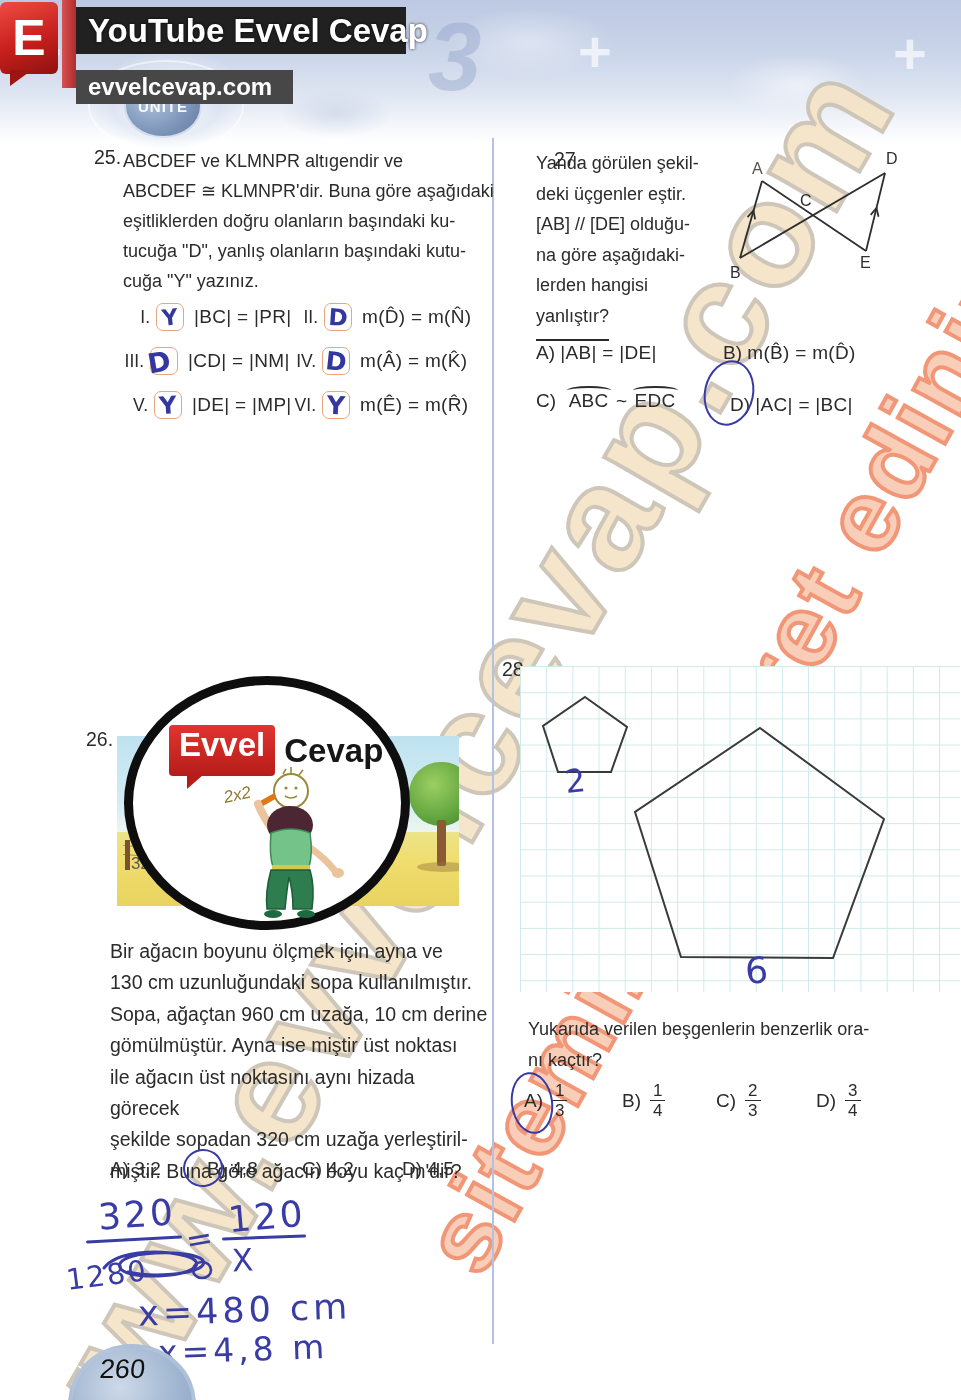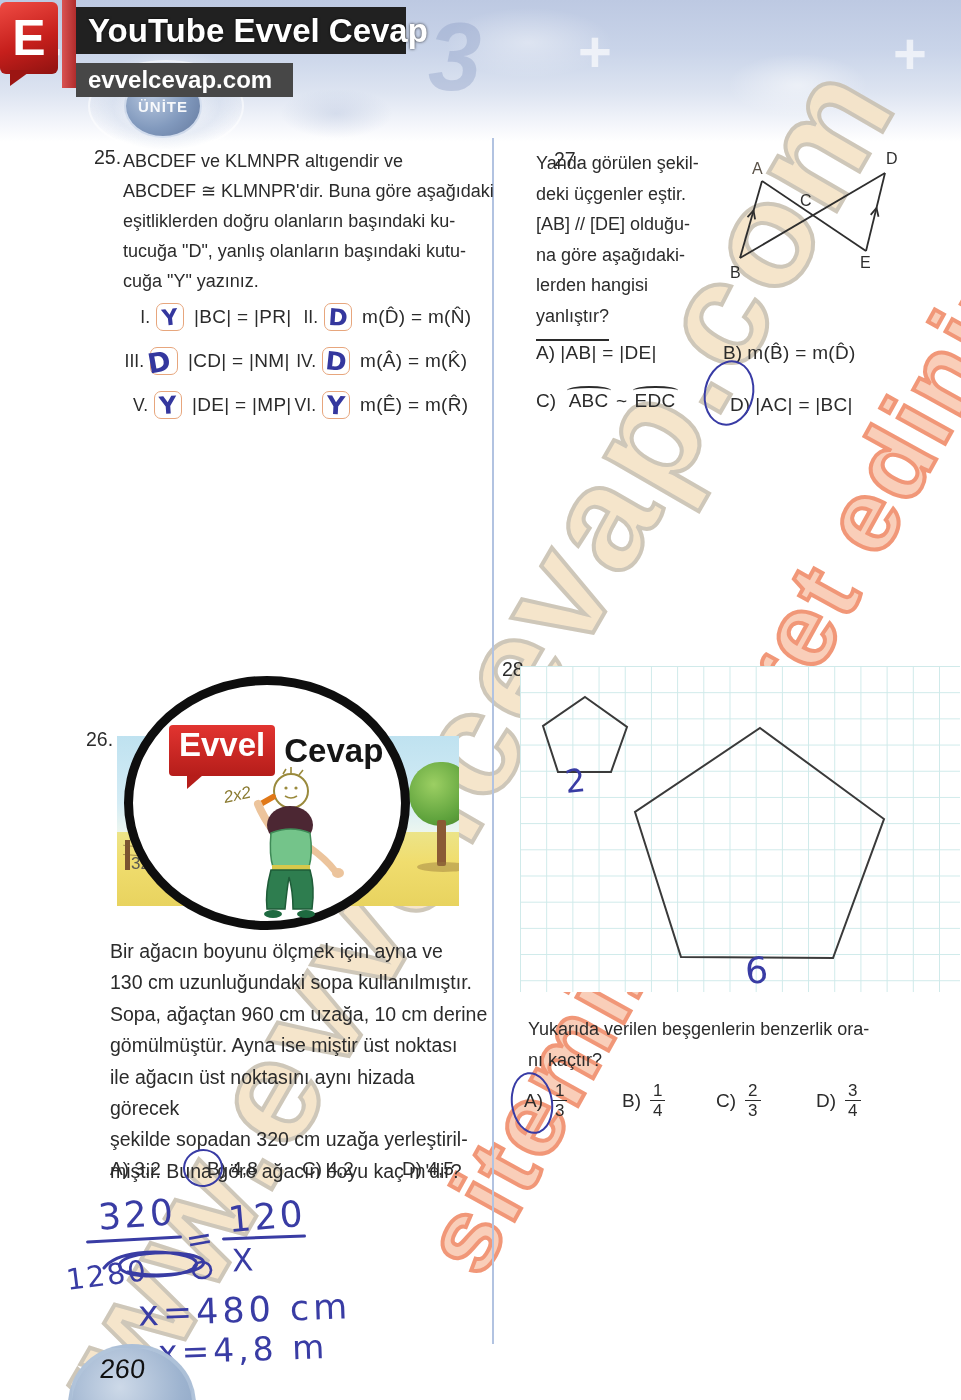--- a/index.html
+++ b/index.html
@@ -27,21 +27,21 @@
   .unite-sphere span{color:rgba(255,255,255,.92);font-weight:bold;font-size:15px;letter-spacing:1px;}
   .red-stripe{left:62px;top:0;width:14px;height:88px;background:linear-gradient(90deg,#d95252,#b02c2c);}
   .e-badge{left:0;top:2px;width:58px;height:72px;border-radius:6px;
     background:linear-gradient(160deg,#ef4b43 0%,#c61f1c 55%,#8f1210 100%);
     display:flex;align-items:center;justify-content:center;z-index:6;}
   .e-badge span{color:#fff;font-size:50px;font-weight:bold;}
   .e-tail{left:10px;top:70px;width:0;height:0;border-left:22px solid #9c1513;border-bottom:16px solid transparent;z-index:6;}
   .bar1{left:76px;top:7px;width:330px;height:47px;background:#212121;display:flex;align-items:center;z-index:5;}
   .bar1 span{color:#fff;font-size:33px;font-weight:bold;padding-left:12px;white-space:nowrap;
     text-shadow:0 0 3px rgba(0,0,0,.8);}
-  .bar2{left:76px;top:63px;width:217px;height:34px;background:#474747;display:flex;align-items:center;z-index:5;}
+  .bar2{left:76px;top:70px;width:217px;height:34px;background:#474747;display:flex;align-items:center;z-index:5;}
   .bar2 span{color:#fff;font-size:24px;font-weight:bold;padding-left:12px;white-space:nowrap;}
   
   .wm{z-index:1;pointer-events:none;white-space:nowrap;font-weight:bold;transform-origin:left top;}
   .wm-beige{left:-30px;top:1440px;transform:rotate(-60deg);font-size:148px;letter-spacing:6px;
     color:#f5e3c6;-webkit-text-stroke:4px #c9c1b2;opacity:.9;}
   .wm-orange{left:400px;top:1235px;transform:rotate(-61deg);font-size:102px;letter-spacing:4px;
     color:#f8c2a8;-webkit-text-stroke:4px #ee7e57;opacity:.8;}
   
   .content{z-index:2;}
   .divider{left:492px;top:138px;width:2px;height:1206px;background:#b2c3e1;z-index:2;}

